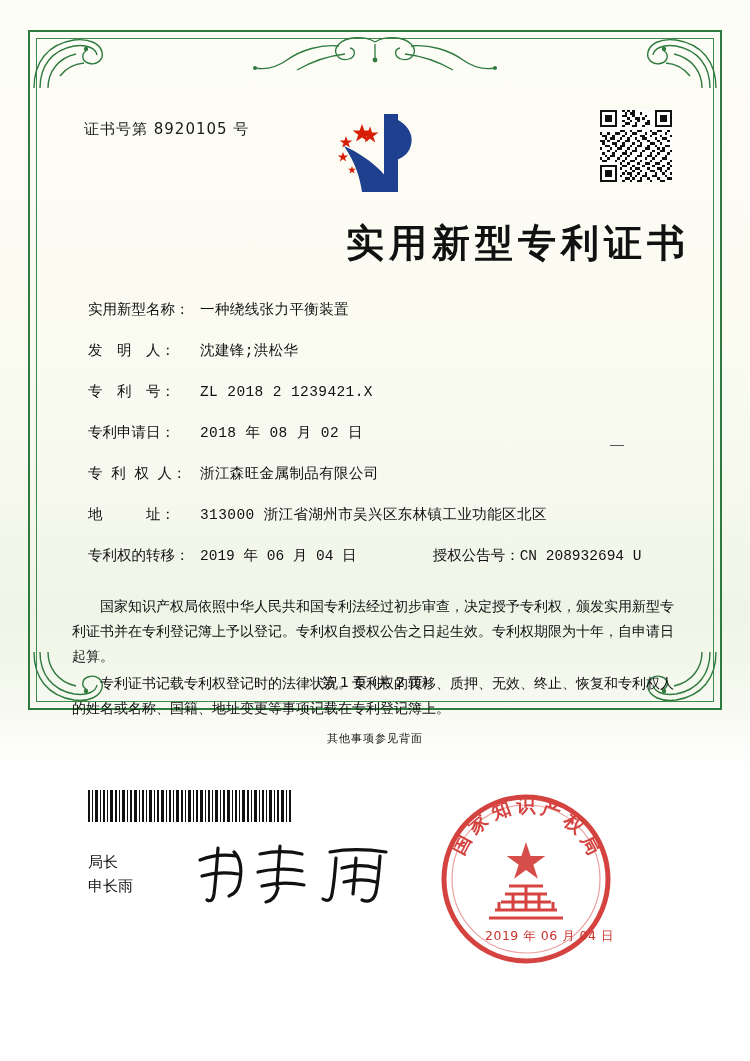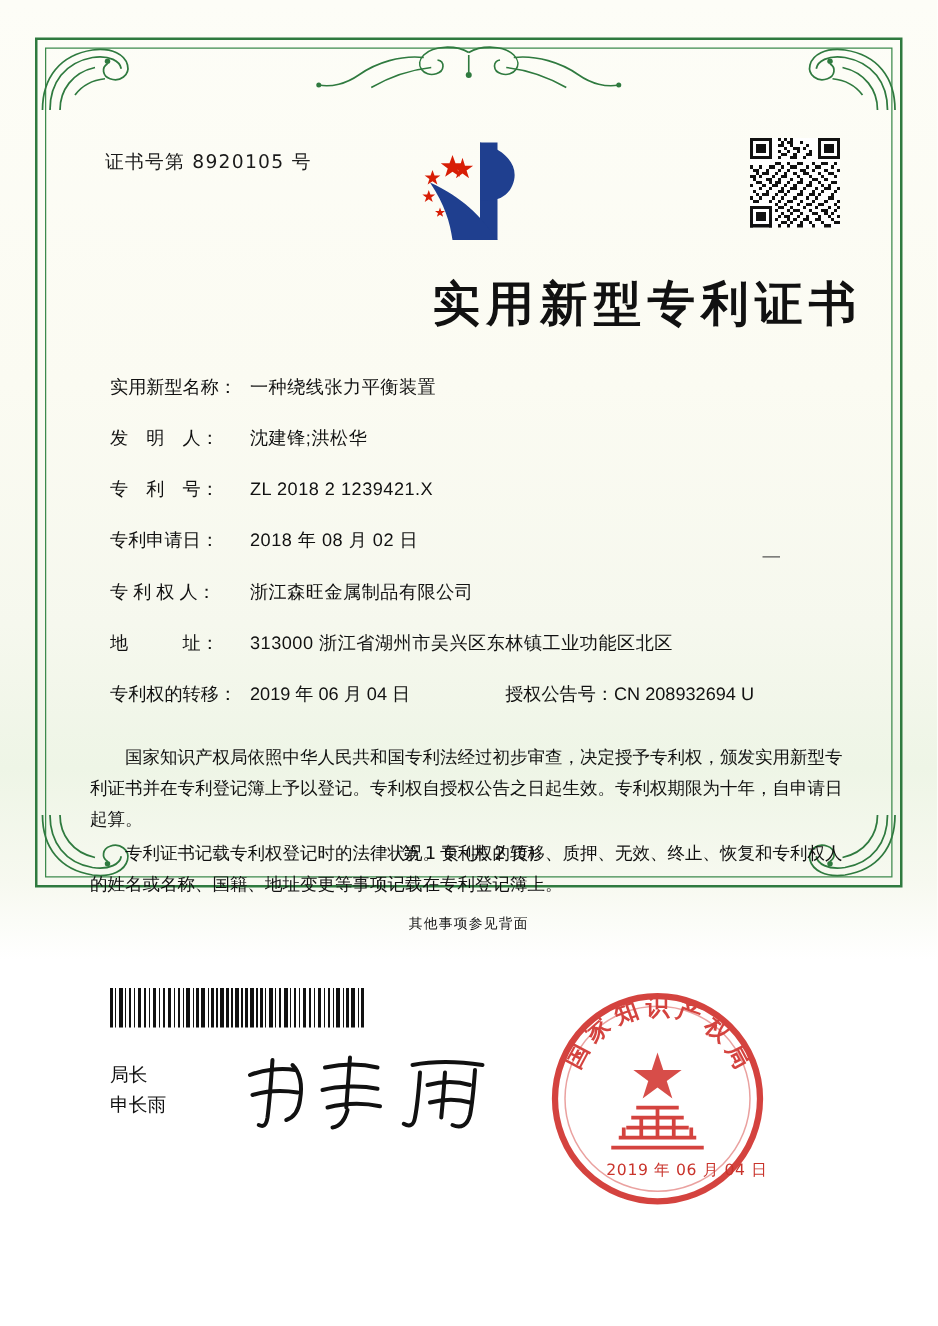--- a/index.html
+++ b/index.html
@@ -111,21 +111,21 @@
     letter-spacing: 5px;
     color: #111;
     font-family: "DejaVu Sans", sans-serif;
   }
 
   .fields {
     position: absolute;
     left: 28px;
     right: 10px;
     top: 210px;
-    font-family: Liberation Sans, sans-serif;
+    font-family: Liberation Mono, monospace;
   }
   .field-row {
     display: flex;
     align-items: baseline;
     margin-bottom: 22px;
     font-size: 14.5px;
     color: #111;
   }
   .field-label {
     width: 112px;
@@ -171,21 +171,21 @@
   }
   .barcode svg { width: 100%; height: 100%; display: block; }
 
   .signature-block {
     position: absolute;
     left: 28px;
     top: 760px;
     font-size: 15px;
     line-height: 24px;
     color: #111;
-    font-family: Liberation Mono, monospace;
+    font-family: Liberation Sans, sans-serif;
   }
 
   .handwriting {
     position: absolute;
     left: 130px;
     top: 748px;
     width: 230px;
     height: 70px;
     color: #111;
   }

